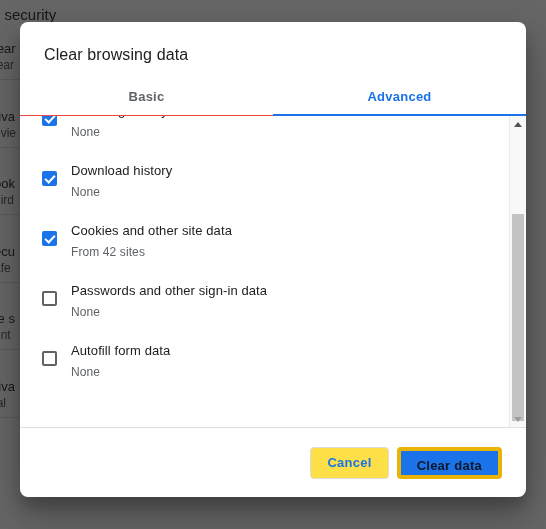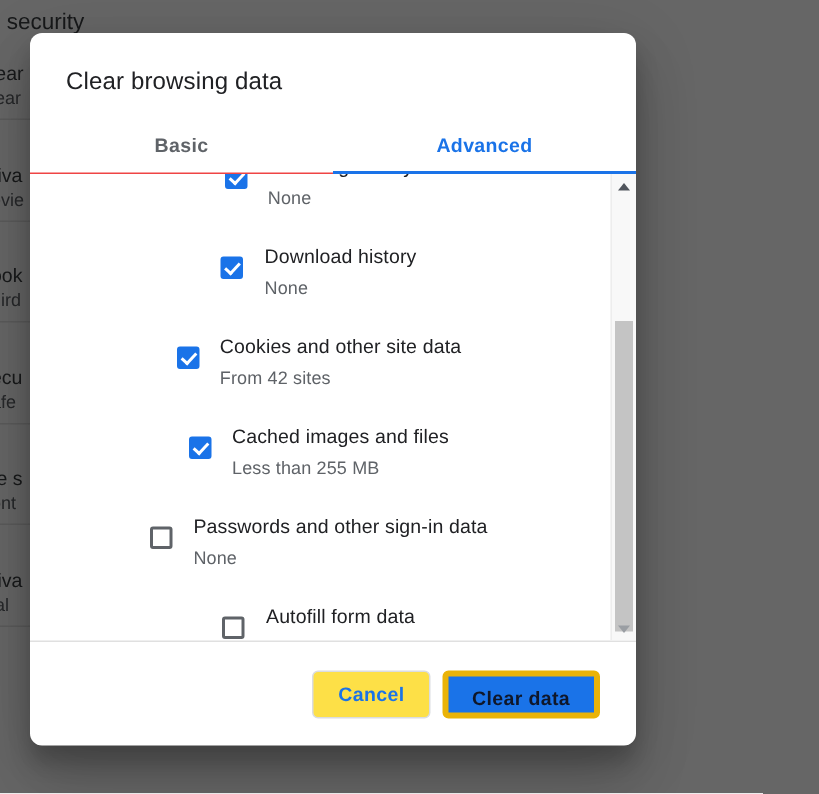--- a/index.html
+++ b/index.html
@@ -63,21 +63,21 @@
     position: absolute;
     inset: 0;
     background: rgba(0, 0, 0, 0.6);
   }
 
   
   .dialog {
     position: absolute;
     left: 20px;
     top: 22px;
-    width: 404px;
+    width: 506px;
     height: 475px;
     background: #ffffff;
     border-radius: 8px;
     box-shadow: 0 11px 15px rgba(0,0,0,0.2), 0 9px 46px rgba(0,0,0,0.12), 0 24px 38px rgba(0,0,0,0.14);
     display: flex;
     flex-direction: column;
     overflow: hidden;
   }
 
   .dialog-title {
@@ -140,21 +140,20 @@
     position: relative;
     margin-top: -26px;
   }
 
   .row {
     display: flex;
     align-items: flex-start;
     padding: 8px 24px 8px 22px;
     min-height: 32px;
     cursor: pointer;
-    justify-content: center;
   }
 
   .cb {
     width: 15px;
     height: 15px;
     flex: 0 0 15px;
     margin-top: 13px;
     margin-right: 14px;
     box-sizing: border-box;
     border-radius: 2px;
@@ -338,27 +337,20 @@
           </div>
 
           <div class="row">
             <span class="cb on"></span>
             <span class="row-text">
               <span class="row-label">Cookies and other site data</span>
               <span class="row-sub">From 42 sites</span>
             </span>
           </div>
 
-          <div class="row">
-            <span class="cb on"></span>
-            <span class="row-text">
-              <span class="row-label">Cached images and files</span>
-              <span class="row-sub">Less than 255 MB</span>
-            </span>
-          </div>
 
           <div class="row">
             <span class="cb off"></span>
             <span class="row-text">
               <span class="row-label">Passwords and other sign-in data</span>
               <span class="row-sub">None</span>
             </span>
           </div>
 
           <div class="row">

